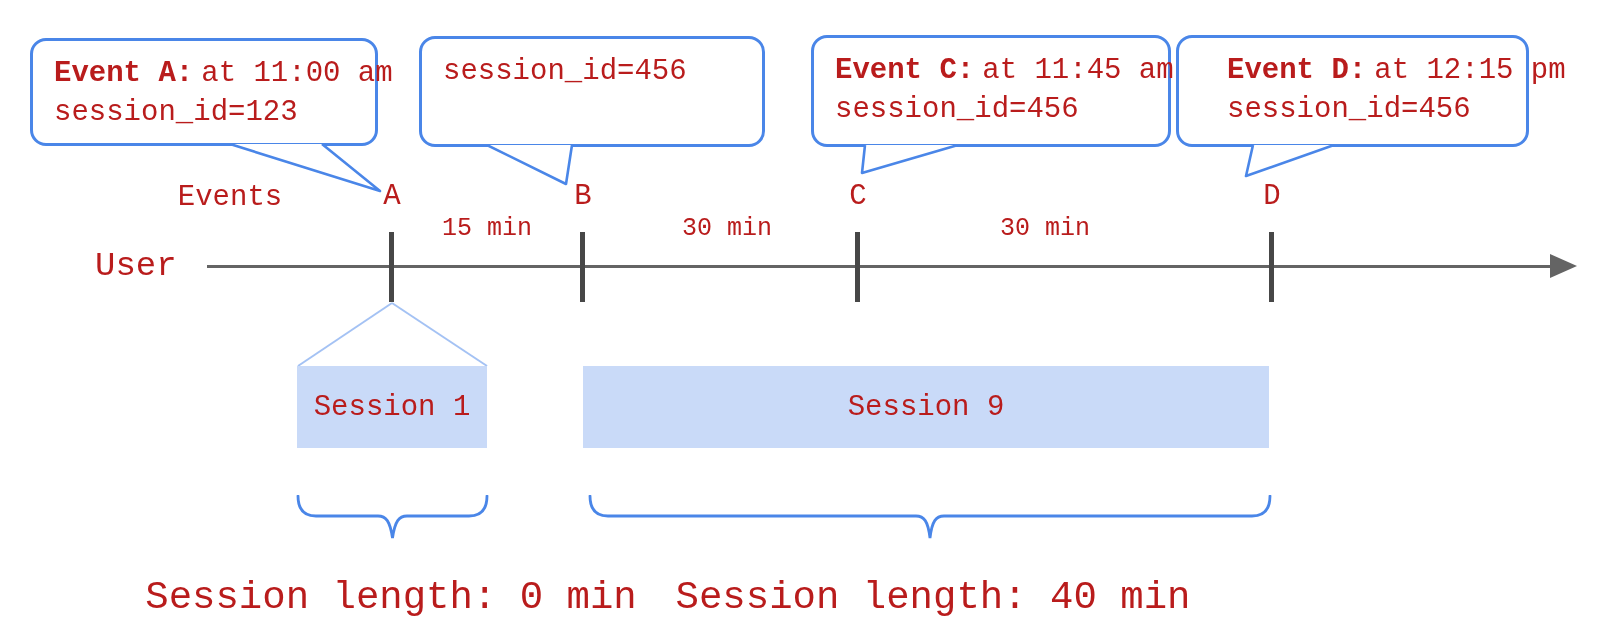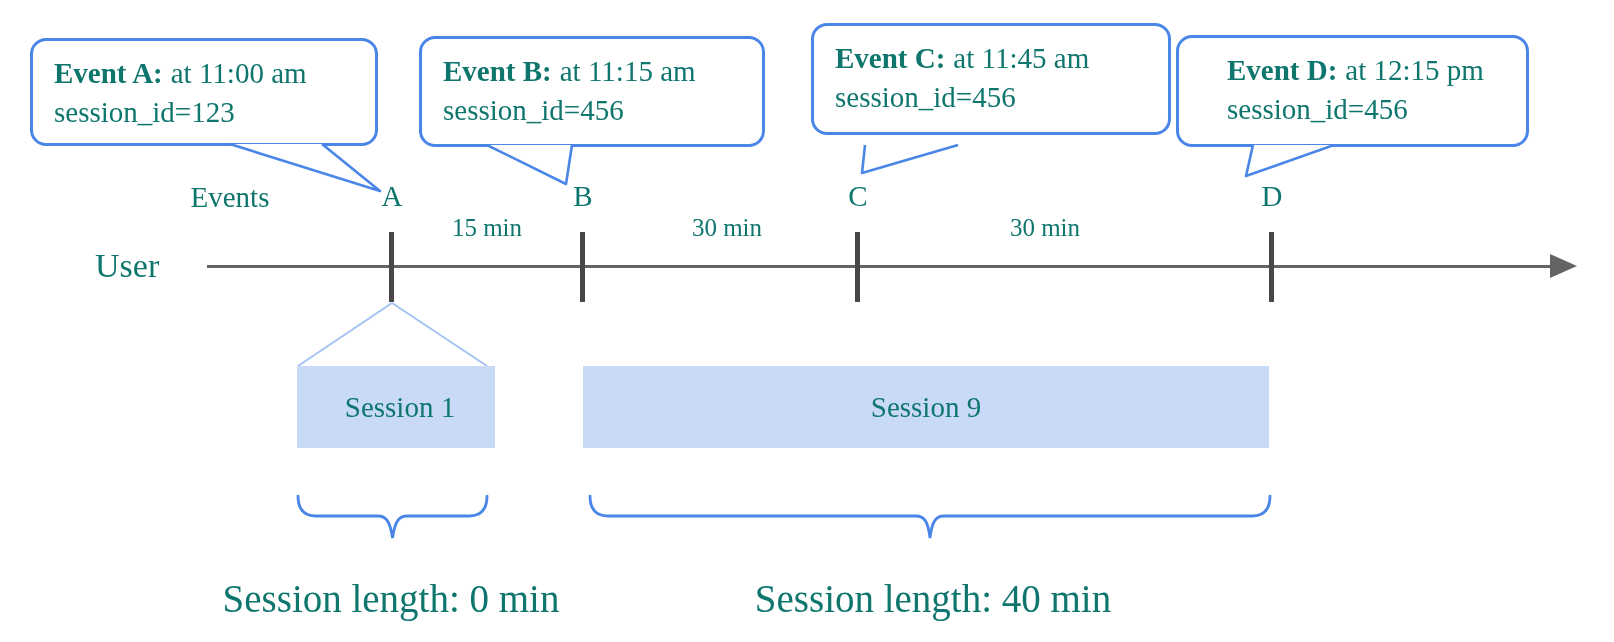--- a/index.html
+++ b/index.html
@@ -1,18 +1,18 @@
 <!DOCTYPE html>
 <html><head>
 <meta charset="utf-8">
 <style>
   html,body{margin:0;padding:0;background:#ffffff;}
   .canvas{
     position:relative;width:1614px;height:642px;background:#ffffff;overflow:hidden;
-    font-family:Liberation Serif, serif;color:#0f766e;
+    font-family:Liberation Mono, monospace;color:#b91c1c;
   }
   
   .bubble{
     position:absolute;box-sizing:border-box;background:#ffffff;
     border:3px solid #4a86e8;border-radius:16px;
     padding:13px 8px 0 21px;font-size:29px;line-height:39px;white-space:nowrap;
   }
   .bubble strong{font-weight:bold;}
   .bubble .t{margin-left:8px;}
   .tail{position:absolute;}
@@ -39,29 +39,28 @@
   <div class="bubble" style="left:30px;top:38px;width:348px;height:108px;">
     <div><strong>Event A:</strong><span class="t">at 11:00 am</span></div>
     <div>session_id=123</div>
   </div>
   <svg class="tail" style="left:222px;top:143px;" width="170" height="52" viewBox="0 0 170 52">
     <path d="M8,1 L158,48 L100,1 Z" fill="#ffffff" stroke="none"></path>
     <path d="M8,1 L158,48 L100,1" fill="none" stroke="#4a86e8" stroke-width="2.6" stroke-linejoin="round"></path>
   </svg>
 
   <div class="bubble" style="left:419px;top:36px;width:346px;height:111px;">
-    <div><strong>Event B:</strong><span class="t">at 11:15 am</span></div>
     <div>session_id=456</div>
   </div>
   <svg class="tail" style="left:480px;top:144px;" width="100" height="46" viewBox="0 0 100 46">
     <path d="M7,1 L86,40 L92,1 Z" fill="#ffffff" stroke="none"></path>
     <path d="M7,1 L86,40 L92,1" fill="none" stroke="#4a86e8" stroke-width="2.6" stroke-linejoin="round"></path>
   </svg>
 
-  <div class="bubble" style="left:811px;top:23px;width:360px;height:112px;">
+  <div class="bubble" style="left:811px;top:35px;width:360px;height:112px;">
     <div><strong>Event C:</strong><span class="t">at 11:45 am</span></div>
     <div>session_id=456</div>
   </div>
   <svg class="tail" style="left:853px;top:144px;" width="115" height="36" viewBox="0 0 115 36">
     <path d="M12,1 L9,29 L105,1 Z" fill="#ffffff" stroke="none"></path>
     <path d="M12,1 L9,29 L105,1" fill="none" stroke="#4a86e8" stroke-width="2.6" stroke-linejoin="round"></path>
   </svg>
 
   <div class="bubble" style="left:1176px;top:35px;width:353px;height:112px;padding-left:48px;">
     <div><strong>Event D:</strong><span class="t">at 12:15 pm</span></div>
@@ -88,21 +87,21 @@
   <div class="tick" style="left:389px;"></div>
   <div class="tick" style="left:580px;"></div>
   <div class="tick" style="left:855px;"></div>
   <div class="tick" style="left:1269px;"></div>
 
   <svg style="left:290px;top:302px;" width="205" height="66" viewBox="0 0 205 66">
     <path d="M102,1 L8,64" fill="none" stroke="#a4c2f4" stroke-width="2"></path>
     <path d="M102,1 L197,64" fill="none" stroke="#a4c2f4" stroke-width="2"></path>
   </svg>
 
-  <div class="session-box" style="left:297px;width:190px;padding-left:8px;">
+  <div class="session-box" style="left:297px;width:190px;">
     <span>Session 1</span>
   </div>
   <div class="session-box" style="left:583px;width:686px;">
     <span>Session 9</span>
   </div>
 
   <svg style="left:296px;top:495px;" width="193" height="46" viewBox="0 0 193 46">
     <path d="M2,1 C2,14 8,21 20,21 L82,21 C90,21 94,26 96.5,43 C99,26 103,21 111,21 L173,21 C185,21 191,14 191,1" fill="none" stroke="#4a86e8" stroke-width="2.8" stroke-linecap="round"></path>
   </svg>
   <svg style="left:588px;top:495px;" width="684" height="46" viewBox="0 0 684 46">

